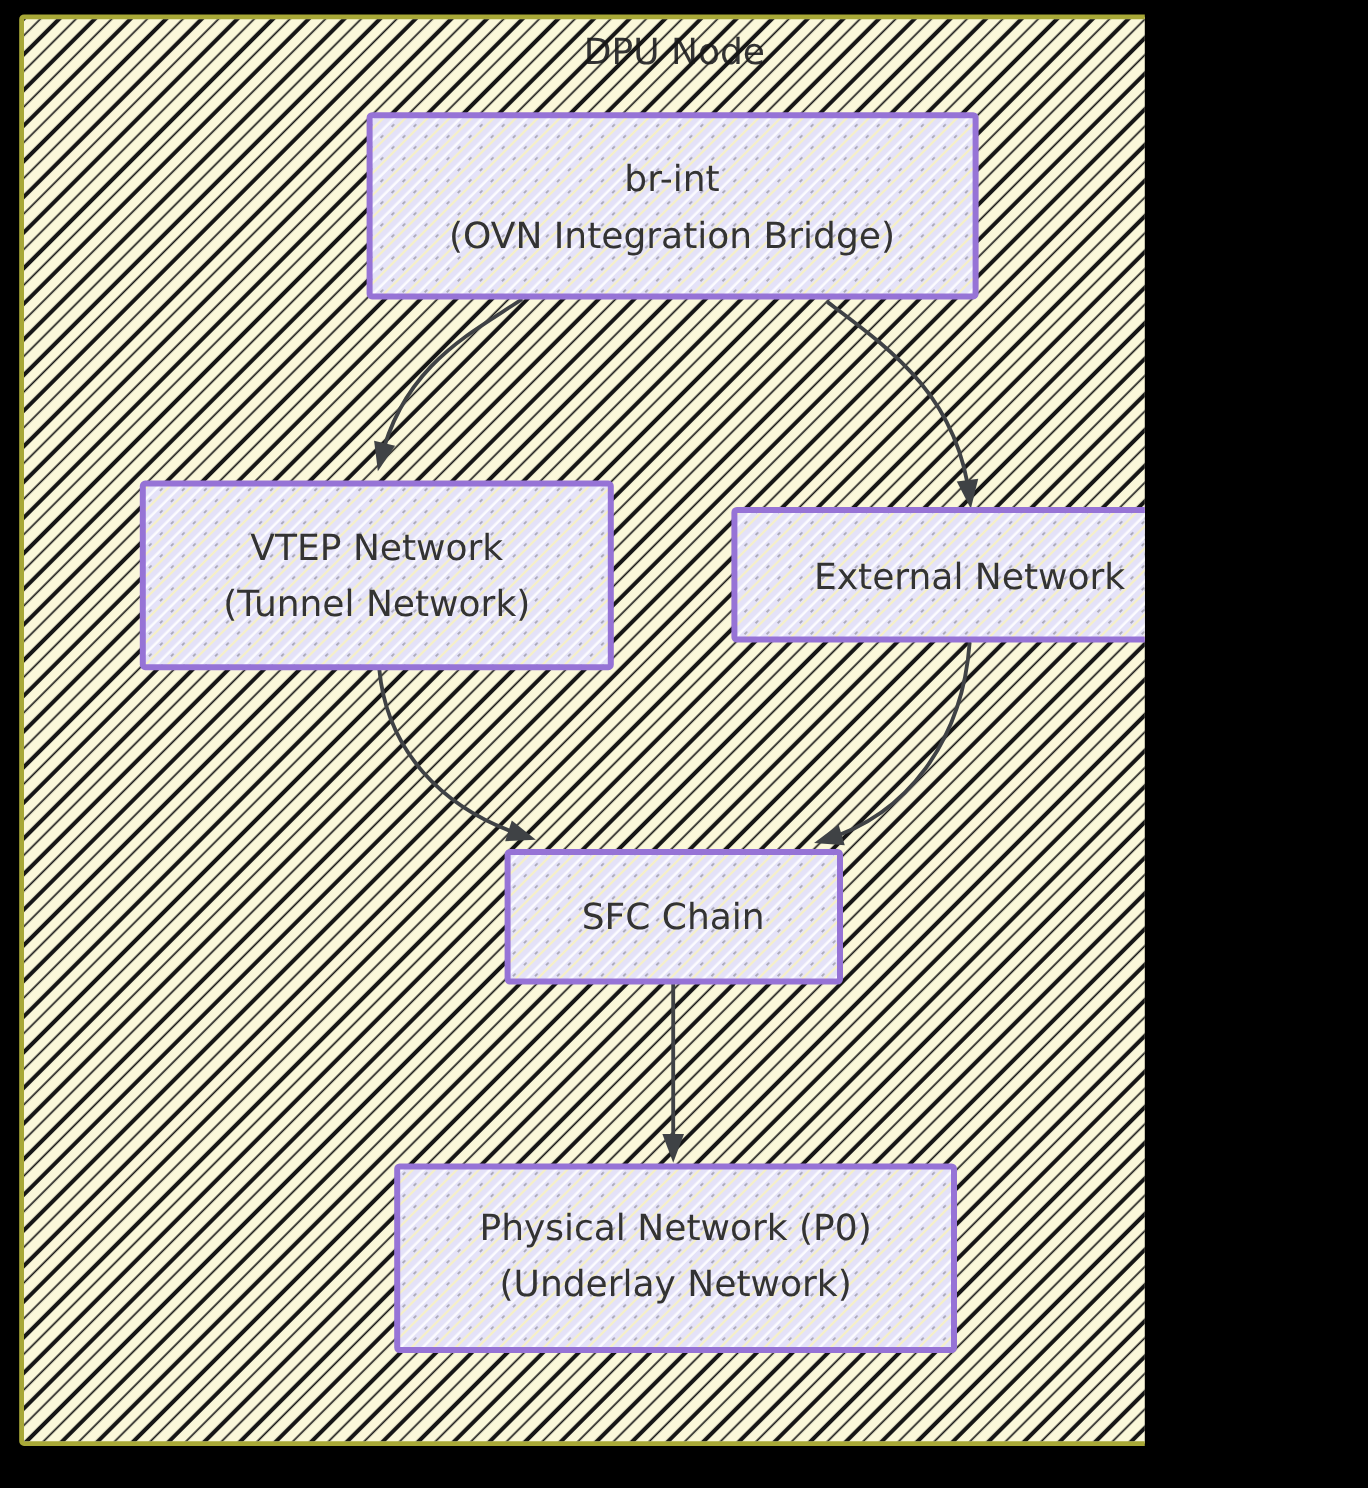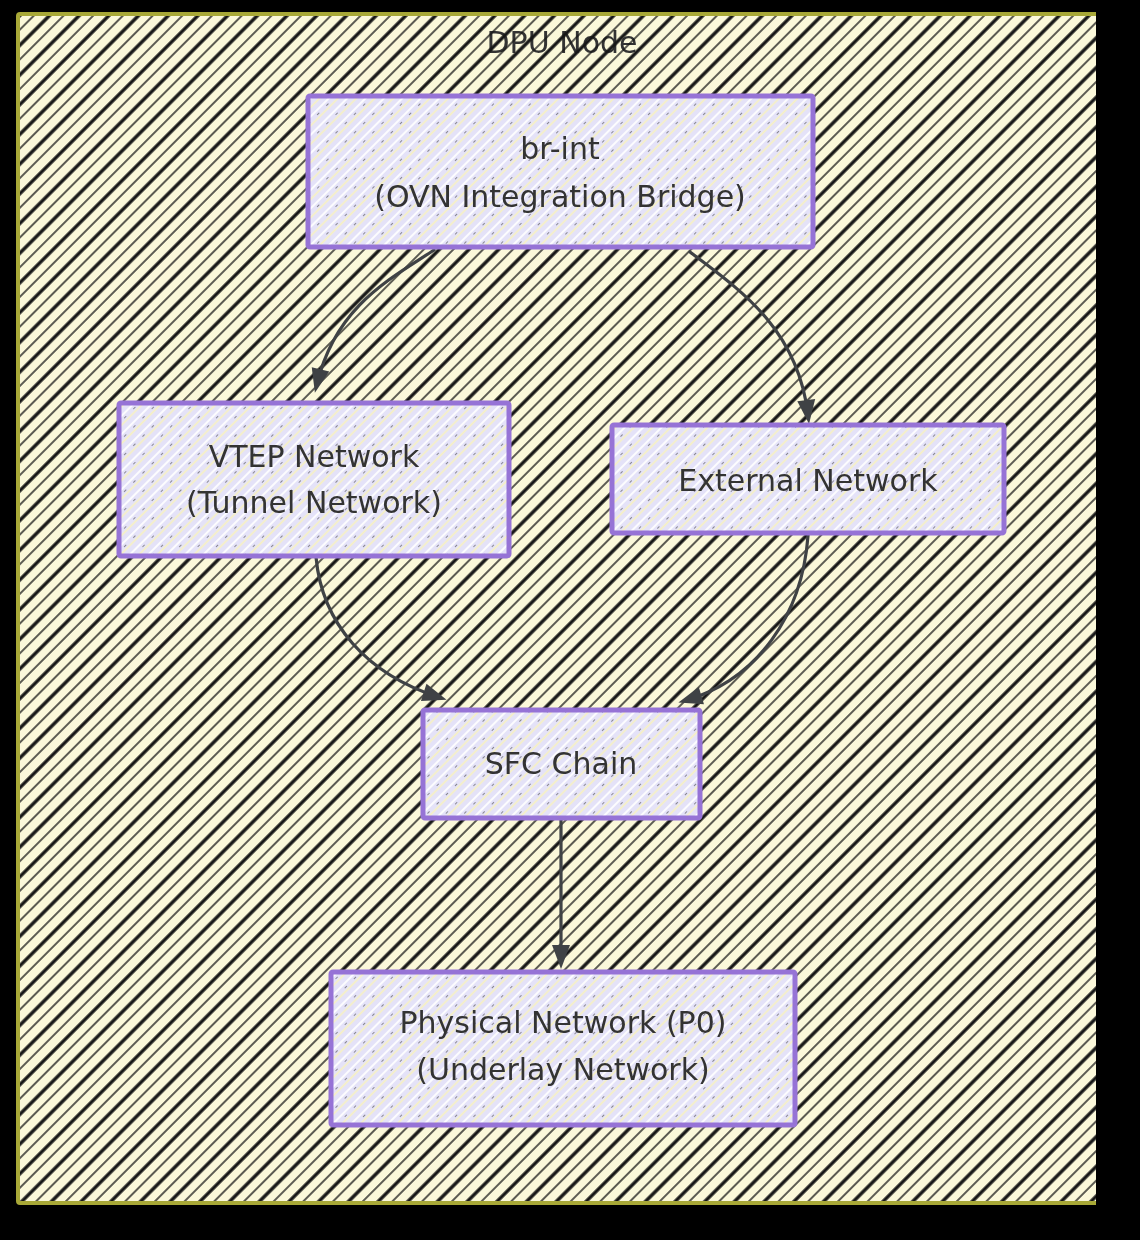--- a/index.html
+++ b/index.html
@@ -1,21 +1,21 @@
 <!DOCTYPE html>
 <html><head>
 <meta charset="utf-8">
 <style>
   html, body {
     margin: 0;
     padding: 0;
     background: #000000;
   }
   .stage {
-    width: 1096px;
+    width: 954px;
     height: 1240px;
     position: relative;
     overflow: hidden;
   }
   svg { display: block; }
   .dtext {
     font-family: "DejaVu Sans", "Liberation Sans", sans-serif;
     font-size: 30px;
     text-anchor: middle;
   }

